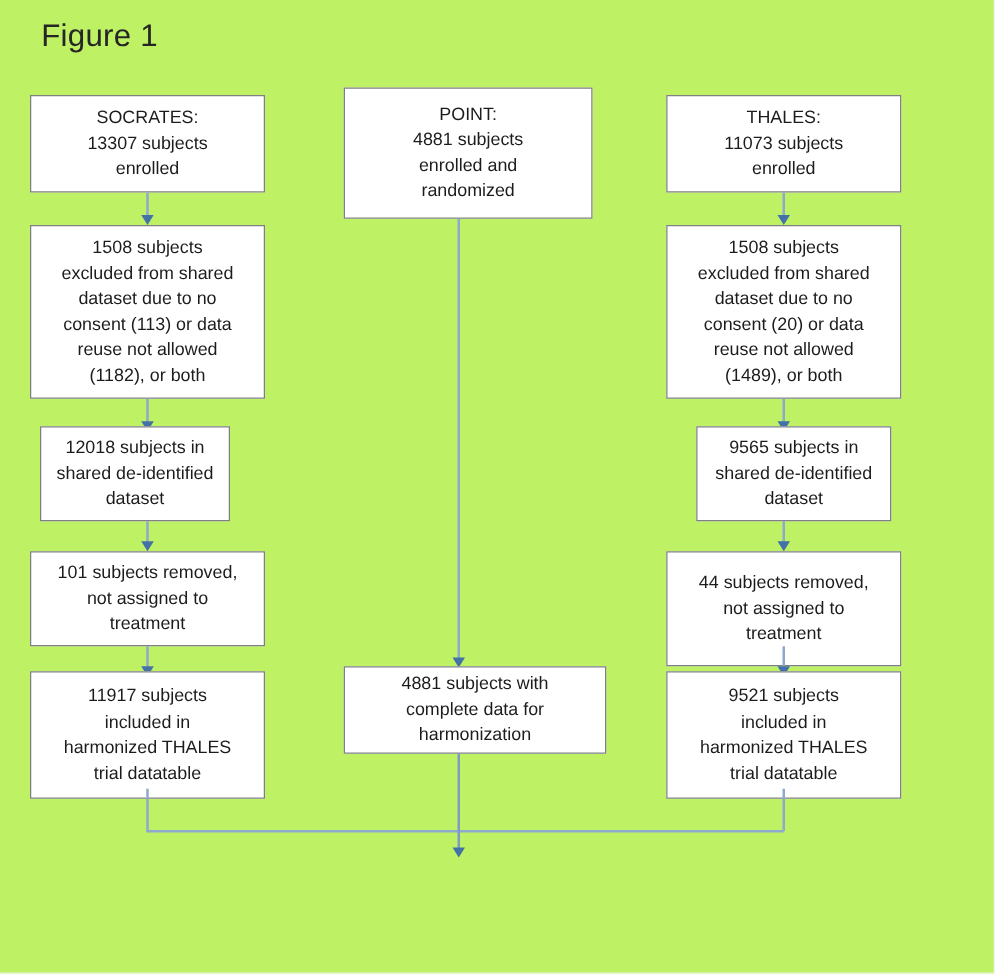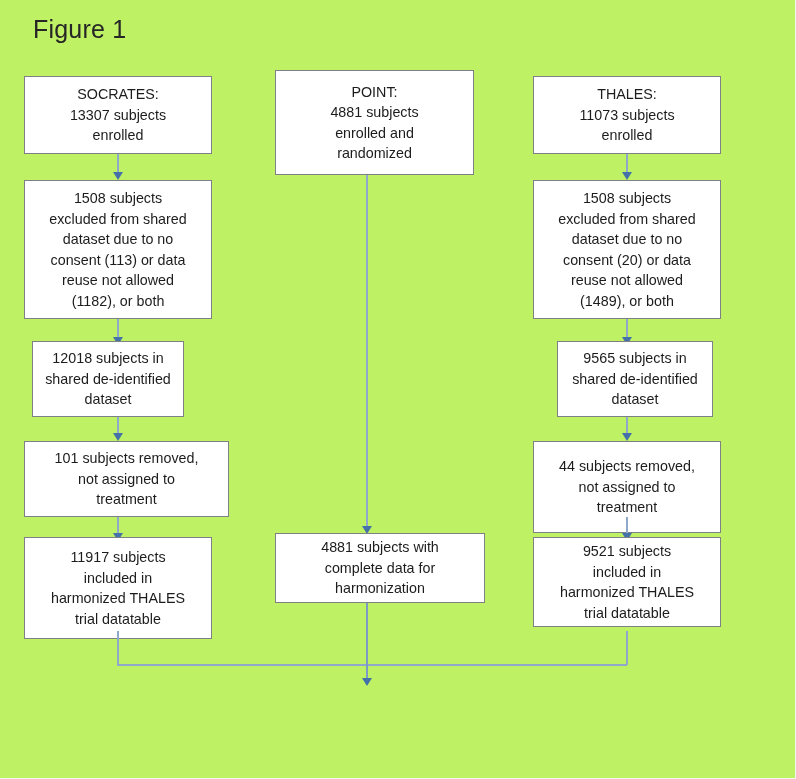--- a/index.html
+++ b/index.html
@@ -109,21 +109,21 @@
 
   <div class="node" style="left:32px; top:341px; width:152px; height:76px;">
     <span class="txt">12018 subjects in
 shared de-identified
 dataset</span>
   </div>
 
   <div class="vline" style="left:117px; top:417px; height:22px;"></div>
   <div class="arrowhead" style="left:112.5px; top:433px;"></div>
 
-  <div class="node" style="left:24px; top:441px; width:205px; height:76px;">
+  <div class="node" style="left:24px; top:441px; width:188px; height:76px;">
     <span class="txt">101 subjects removed,
 not assigned to
 treatment</span>
   </div>
 
   <div class="vline" style="left:117px; top:517px; height:22px;"></div>
   <div class="arrowhead" style="left:112.5px; top:533px;"></div>
 
   <div class="node" style="left:24px; top:537px; width:188px; height:102px;">
     <span class="txt">11917 subjects
@@ -180,21 +180,21 @@
 
   <div class="node" style="left:533px; top:441px; width:188px; height:92px;">
     <span class="txt">44 subjects removed,
 not assigned to
 treatment</span>
   </div>
 
   <div class="vline" style="left:626px; top:517px; height:22px;"></div>
   <div class="arrowhead" style="left:621.5px; top:533px;"></div>
 
-  <div class="node" style="left:533px; top:537px; width:188px; height:90px;">
+  <div class="node" style="left:533px; top:537px; width:188px; height:102px;">
     <span class="txt">9521 subjects
 included in
 harmonized THALES
 trial datatable</span>
   </div>
 
   <div class="vline" style="left:117px; top:631px; height:34px;"></div>
   <div class="hline" style="left:117px; top:664px; width:250px;"></div>
 
   <div class="vline" style="left:626px; top:631px; height:34px;"></div>

